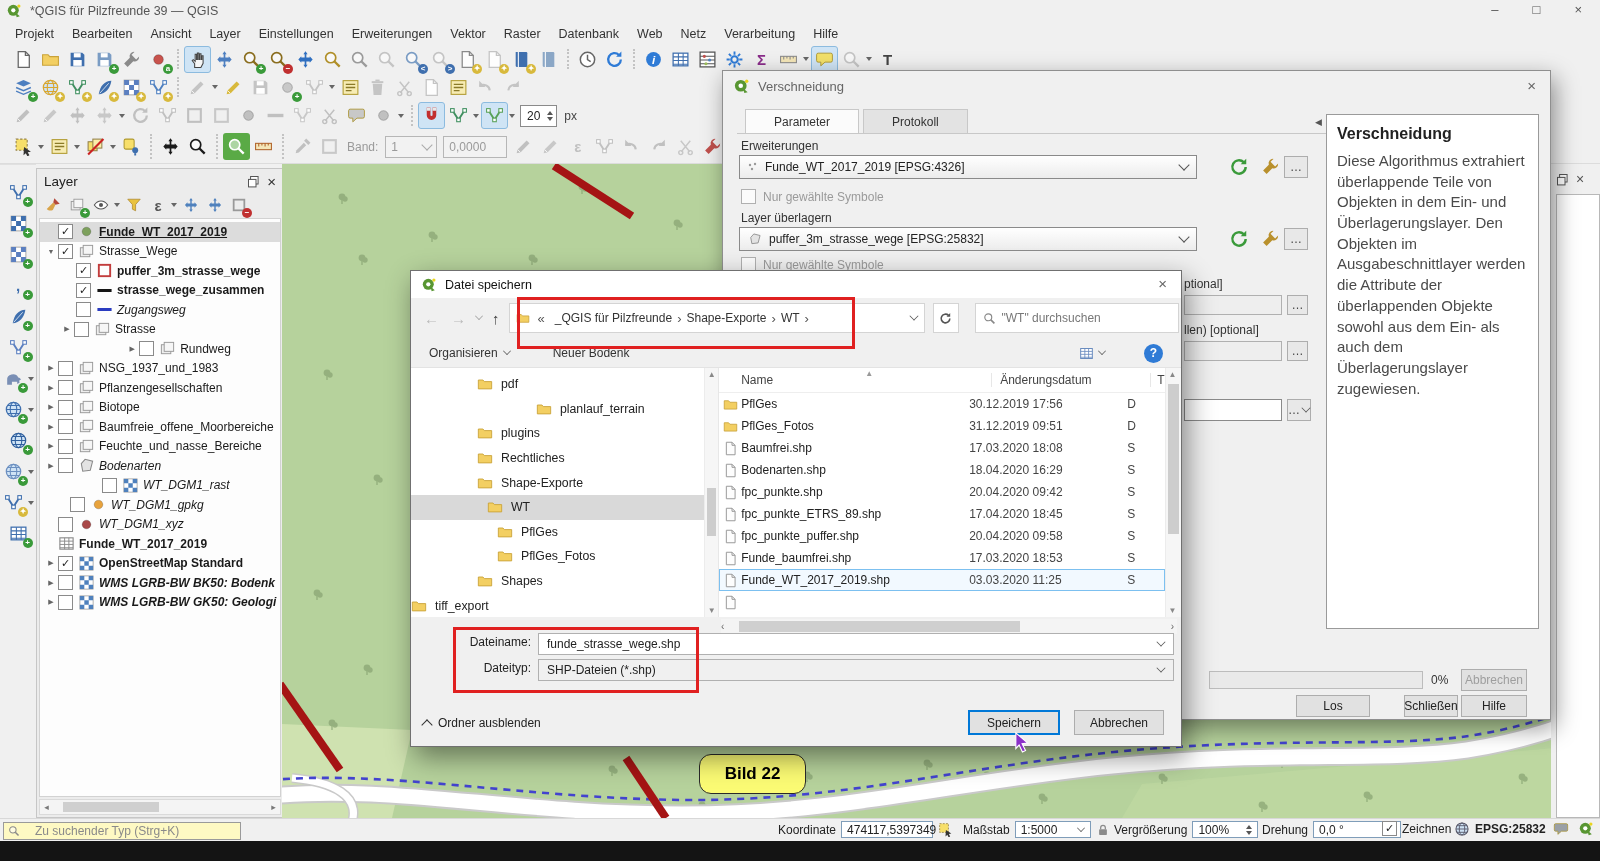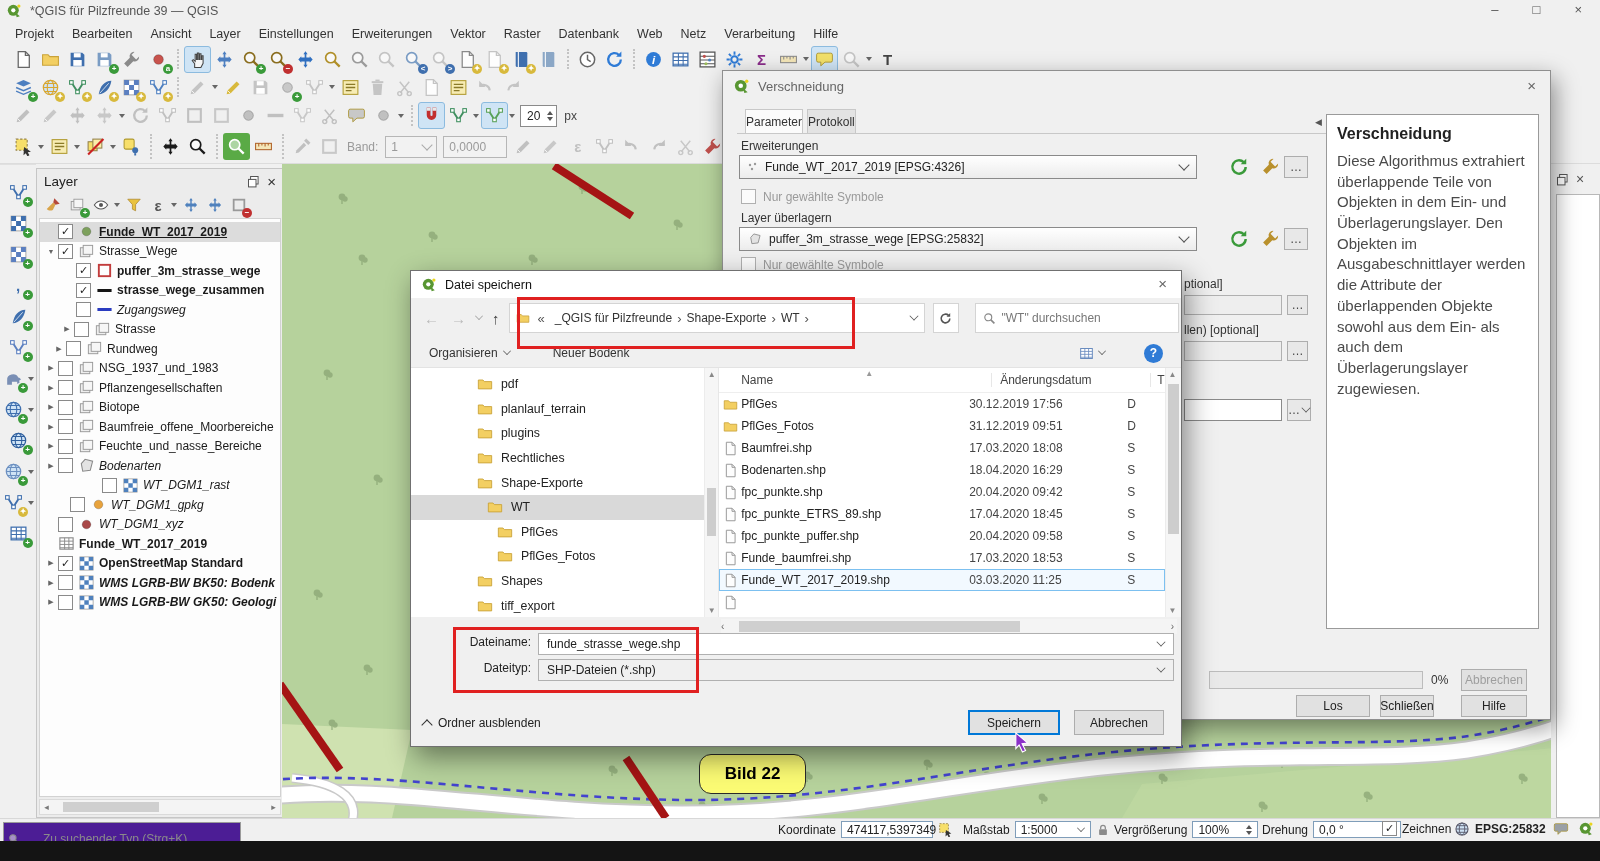--- a/index.html
+++ b/index.html
@@ -69,21 +69,21 @@
   #rightpanel{position:absolute;left:1551px;top:164px;right:0;bottom:43px;background:#f0f0f0;z-index:4}
   #rp-head{display:flex;gap:6px;justify-content:flex-start;padding:8px 0 0 4px;color:#555}
   #rp-inner{position:absolute;left:5px;top:30px;right:0;bottom:0;background:#fff;border:1px solid #b8b8b8}
 
   
   .dlg{position:absolute;background:#f0f0f0;border:1px solid #8f8f8f;box-shadow:4px 8px 22px rgba(0,0,0,.42)}
   #dlg-int{left:722px;top:70px;width:827px;height:648px;z-index:10}
   .dlg-title{height:30px;display:flex;align-items:center;padding:0 10px;color:#666;font-size:13px;gap:8px}
   .dlg-x{position:absolute;right:14px;top:7px;color:#666;font-size:15px;line-height:15px}
   .tabs{position:absolute;left:22px;top:38px;display:flex}
-  .tab{padding:5px 0;border:1px solid #c8c8c8;border-bottom:none;background:#e3e3e3;color:#333;margin-right:4px}
+  .tab{padding:5px 28px;border:1px solid #c8c8c8;border-bottom:none;background:#e3e3e3;color:#333;margin-right:4px}
   .tab.act{background:#fbfbfb}
   .tabline{position:absolute;left:14px;right:14px;top:62px;border-top:1px solid #c8c8c8}
   .flbl{position:absolute;color:#333}
   .combo{position:absolute;height:24px;border:1px solid #8a8a8a;background:linear-gradient(#ffffff,#ececec);
          display:flex;align-items:center;padding:0 8px;gap:7px;box-sizing:border-box}
   .combo .cvtext{flex:1;white-space:nowrap;overflow:hidden}
   .chev{width:7px;height:7px;border-right:1.6px solid #555;border-bottom:1.6px solid #555;transform:rotate(45deg);margin-top:-4px}
   .chev.up{transform:rotate(225deg);margin-top:4px}
   .cbrow{position:absolute;display:flex;align-items:center;gap:7px;color:#9a9a9a}
   .cbx{width:13px;height:13px;border:1px solid #b0b0b0;background:#fbfbfb}
@@ -139,22 +139,22 @@
   .fd-hscroll .th{height:11px;background:#cfcfcf;width:281px;margin-left:15px}
   .fnrow{position:absolute;display:flex;align-items:center;color:#222}
   .fncombo{height:22px;border:1px solid #b0b0b0;background:#fff;display:flex;align-items:center;padding:0 8px;box-sizing:border-box}
   .fncombo.grey{background:#f0f0f0}
   .fncombo .sp{flex:1}
   .fd-foot{position:absolute;left:0;bottom:0;right:0;height:44px;background:#f0f0f0}
 
   
   #statusbar{position:absolute;left:0;top:818px;right:0;height:23px;background:#f0f0f0;border-top:1px solid #d8d8d8;
              display:flex;align-items:center;font-size:12px;color:#222;z-index:6}
-  .sb-search{position:absolute;left:3px;top:3px;width:228px;height:16px;border:1px solid #9a9a9a;background:#4c1d95;
-             display:flex;align-items:center;gap:23px;padding:8px 4px;color:#8a8a8a}
+  .sb-search{position:absolute;left:3px;top:3px;width:228px;height:16px;border:1px solid #9a9a9a;background:#fef9c3;
+             display:flex;align-items:center;gap:15px;padding:0 4px;color:#8a8a8a}
   .sb-in{height:17px;border:1px solid #7f9db9;background:#fff;display:flex;align-items:center;padding:0 5px;box-sizing:border-box}
   .sb-lbl{color:#222}
   .sb-item{position:absolute;top:2px;display:flex;align-items:center;gap:5px}
   #taskbar{position:absolute;left:0;top:841px;right:0;height:20px;background:#141414;z-index:6}
   #cursor{position:absolute;left:1014px;top:731px;z-index:50;width:22px;height:24px}
 </style>
 </head>
 <body>
 
 <div id="app">
@@ -1304,21 +1304,21 @@
         <div class="lrow" style="padding-left: 20px;">
           <span class="exp">▶</span>
           <span class="lcb"></span>
           <span class="lic">
             <svg viewBox="0 0 18 18" class="ic" style="width: 17px; height: 17px; color: rgb(138, 138, 138);">
               <use href="#s-group"></use>
             </svg>
           </span>
           <span class="llab">Strasse</span>
         </div>
-        <div class="lrow" style="padding-left: 12px;">
+        <div class="lrow" style="padding-left: 36px; justify-content: center;">
           <span class="exp">▶</span>
           <span class="lcb"></span>
           <span class="lic">
             <svg viewBox="0 0 18 18" class="ic" style="width: 17px; height: 17px; color: rgb(138, 138, 138);">
               <use href="#s-group"></use>
             </svg>
           </span>
           <span class="llab">Rundweg</span>
         </div>
         <div class="lrow" style="padding-left: 4px;">
@@ -1537,21 +1537,21 @@
   <span class="abs" style="left:592px;top:46px;color:#555;font-size:9px">◀</span>
   <div id="int-desc">
     <h3>Verschneidung</h3>
     <p>Diese Algorithmus extrahiert überlappende Teile von Objekten in dem Ein- und Überlagerungslayer. Den Objekten im Ausgabeschnittlayer werden die Attribute der überlappenden Objekte sowohl aus dem Ein- als auch dem Überlagerungslayer zugewiesen.</p>
   </div>
 
   <div class="prog"></div>
   <span class="flbl" style="left:708px;top:602px">0%</span>
   <div class="btn dis" style="left:738px;top:598px;width:66px;height:22px">Abbrechen</div>
   <div class="btn" style="left:573px;top:624px;width:74px;height:22px">Los</div>
-  <div class="btn" style="left:657px;top:624px;width:54px;height:22px">Schließen</div>
+  <div class="btn" style="left:681px;top:624px;width:54px;height:22px">Schließen</div>
   <div class="btn" style="left:738px;top:624px;width:66px;height:22px">Hilfe</div>
 </div>
 
 <div id="dlg-save" class="dlg">
   <div class="fd-title">
     <svg class="ic" width="16" height="16">
           <use href="#s-qgis"></use>
         </svg>
     <span>Datei speichern</span>
     <span class="dlg-x" style="top:5px">×</span>
@@ -1610,21 +1610,21 @@
   </div>
 
   <div class="fd-body">
     <div id="fd-tree">
           <div class="frow" style="padding-left: 66px;">
             <svg viewBox="0 0 18 18" class="ic" style="width: 16px; height: 16px;">
               <use href="#s-folder"></use>
             </svg>
             <span>pdf</span>
           </div>
-          <div class="frow" style="padding-left: 66px;">
+          <div class="frow" style="padding-left: 66px; justify-content: center;">
             <svg viewBox="0 0 18 18" class="ic" style="width: 16px; height: 16px;">
               <use href="#s-folder"></use>
             </svg>
             <span>planlauf_terrain</span>
           </div>
           <div class="frow" style="padding-left: 66px;">
             <svg viewBox="0 0 18 18" class="ic" style="width: 16px; height: 16px;">
               <use href="#s-folder"></use>
             </svg>
             <span>plugins</span>
@@ -1658,21 +1658,21 @@
               <use href="#s-folder"></use>
             </svg>
             <span>PflGes_Fotos</span>
           </div>
           <div class="frow" style="padding-left: 66px;">
             <svg viewBox="0 0 18 18" class="ic" style="width: 16px; height: 16px;">
               <use href="#s-folder"></use>
             </svg>
             <span>Shapes</span>
           </div>
-          <div class="frow" style="padding-left: 66px;">
+          <div class="frow" style="">
             <svg viewBox="0 0 18 18" class="ic" style="width: 16px; height: 16px;">
               <use href="#s-folder"></use>
             </svg>
             <span>tiff_export</span>
           </div>
         </div>
     <div class="vsc" style="width:14px">
       <span class="ua" style="top:2px">▲</span>
       <div class="th" style="top:120px;height:48px"></div>
       <span class="ua" style="bottom:2px">▼</span>

